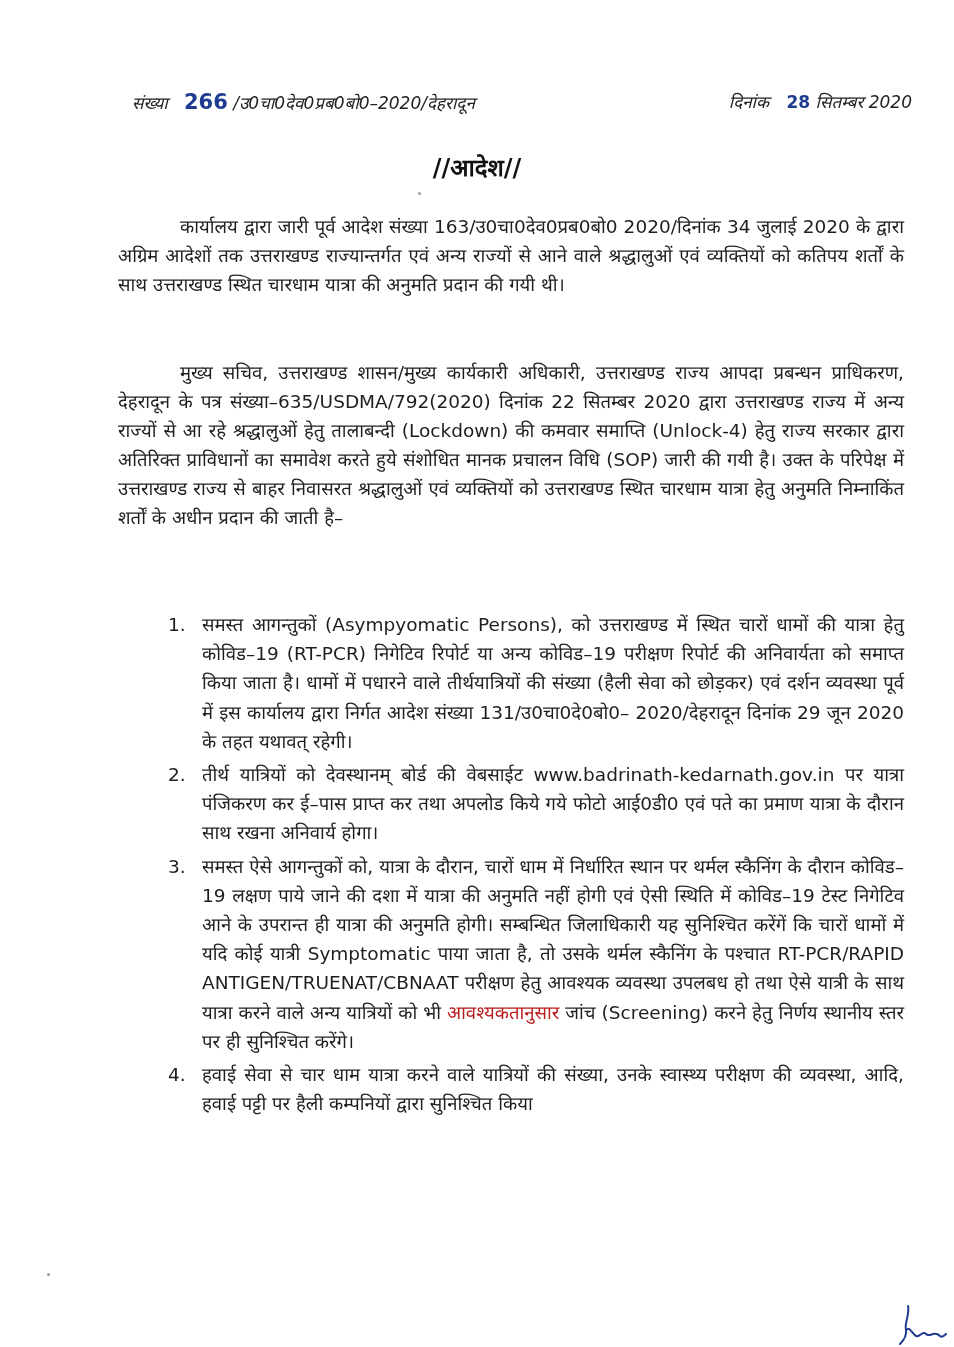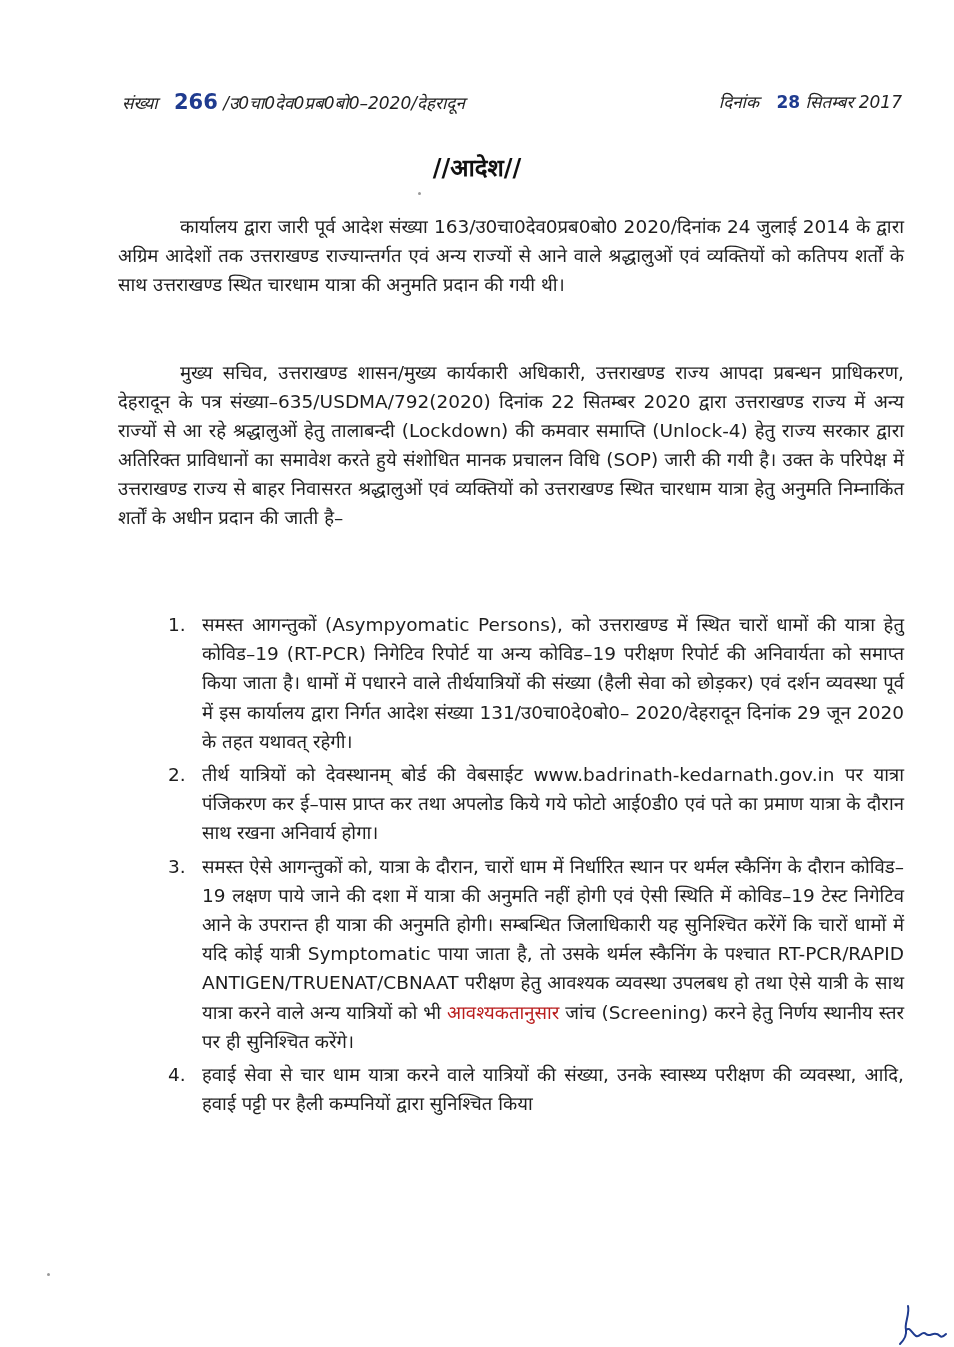--- a/index.html
+++ b/index.html
@@ -8,21 +8,21 @@
     font-family: "DejaVu Sans", "Liberation Sans", sans-serif;
     color: #1a1a1a;
   }
   .page { position: absolute; left: 0; top: 0; width: 954px; height: 1347px; background: #fff; }
   .header-line {
     position: absolute; left: 128px; top: 36px; width: 780px;
     font-size: 23px; font-weight: bold; letter-spacing: 0.2px; white-space: nowrap;
     color: #111;
   }
   .ref-row {
-    position: absolute; left: 122px; top: 90px; width: 780px; height: 30px;
+    position: absolute; left: 132px; top: 90px; width: 780px; height: 30px;
     font-size: 17px; font-style: italic; color: #222; white-space: nowrap;
   }
   .ref-left { position: absolute; left: 0; top: 0; }
   .ref-right { position: absolute; right: 0; top: 0; }
   .handwritten { font-style: normal; font-weight: bold; color: #1f3b8f; font-size: 21px; }
   .handwritten-sm { font-style: normal; font-weight: bold; color: #1f3b8f; font-size: 17px; margin-left: 12px; }
   .order-title {
     position: absolute; left: 0; width: 954px; top: 150px; text-align: center;
     font-size: 24px; font-weight: bold; color: #111;
   }
@@ -49,27 +49,27 @@
 <body>
 
 <div class="page">
 
 
   <div class="ref-row">
     <div class="ref-left">
       <span>संख्या</span>&nbsp;&nbsp;&nbsp;<span class="handwritten">266</span>&nbsp;<span>/उ0चा0देव0प्रब0बो0–2020/देहरादून</span>
     </div>
     <div class="ref-right">
-      <span>दिनांक</span>&nbsp;<span class="handwritten-sm">28</span>&nbsp;<span>सितम्बर 2017</span>
+      <span>दिनांक</span>&nbsp;<span class="handwritten-sm">28</span>&nbsp;<span>सितम्बर 2020</span>
     </div>
   </div>
 
   <div class="order-title">//आदेश//</div>
 
-  <p class="body-text para1" style="margin:0">कार्यालय द्वारा जारी पूर्व आदेश संख्या 163/उ0चा0देव0प्रब0बो0 2020/दिनांक 24 जुलाई 2014 के द्वारा अग्रिम आदेशों तक उत्तराखण्ड राज्यान्तर्गत एवं अन्य राज्यों से आने वाले श्रद्धालुओं एवं व्यक्तियों को कतिपय शर्तों के साथ उत्तराखण्ड स्थित चारधाम यात्रा की अनुमति प्रदान की गयी थी।</p>
+  <p class="body-text para1" style="margin:0">कार्यालय द्वारा जारी पूर्व आदेश संख्या 163/उ0चा0देव0प्रब0बो0 2020/दिनांक 34 जुलाई 2020 के द्वारा अग्रिम आदेशों तक उत्तराखण्ड राज्यान्तर्गत एवं अन्य राज्यों से आने वाले श्रद्धालुओं एवं व्यक्तियों को कतिपय शर्तों के साथ उत्तराखण्ड स्थित चारधाम यात्रा की अनुमति प्रदान की गयी थी।</p>
   <p class="body-text para2" style="margin:0">मुख्य सचिव, उत्तराखण्ड शासन/मुख्य कार्यकारी अधिकारी, उत्तराखण्ड राज्य आपदा प्रबन्धन प्राधिकरण, देहरादून के पत्र संख्या–635/USDMA/792(2020) दिनांक 22 सितम्बर 2020 द्वारा उत्तराखण्ड राज्य में अन्य राज्यों से आ रहे श्रद्धालुओं हेतु तालाबन्दी (Lockdown) की कमवार समाप्ति (Unlock-4) हेतु राज्य सरकार द्वारा अतिरिक्त प्राविधानों का समावेश करते हुये संशोधित मानक प्रचालन विधि (SOP) जारी की गयी है। उक्त के परिपेक्ष में उत्तराखण्ड राज्य से बाहर निवासरत श्रद्धालुओं एवं व्यक्तियों को उत्तराखण्ड स्थित चारधाम यात्रा हेतु अनुमति निम्नाकिंत शर्तों के अधीन प्रदान की जाती है–</p>
 
   <ol class="list">
     <li>
       <span class="num">1.</span>
       <span>समस्त आगन्तुकों (Asympyomatic Persons), को उत्तराखण्ड में स्थित चारों धामों की यात्रा हेतु कोविड–19 (RT-PCR) निगेटिव रिपोर्ट या अन्य कोविड–19 परीक्षण रिपोर्ट की अनिवार्यता को समाप्त किया जाता है। धामों में पधारने वाले तीर्थयात्रियों की संख्या (हैली सेवा को छोड़कर) एवं दर्शन व्यवस्था पूर्व में इस कार्यालय द्वारा निर्गत आदेश संख्या 131/उ0चा0दे0बो0– 2020/देहरादून दिनांक 29 जून 2020 के तहत यथावत् रहेगी।</span>
     </li>
     <li>
       <span class="num">2.</span>
       <span>तीर्थ यात्रियों को देवस्थानम् बोर्ड की वेबसाईट www.badrinath-kedarnath.gov.in पर यात्रा पंजिकरण कर ई–पास प्राप्त कर तथा अपलोड किये गये फोटो आई0डी0 एवं पते का प्रमाण यात्रा के दौरान साथ रखना अनिवार्य होगा।</span>

